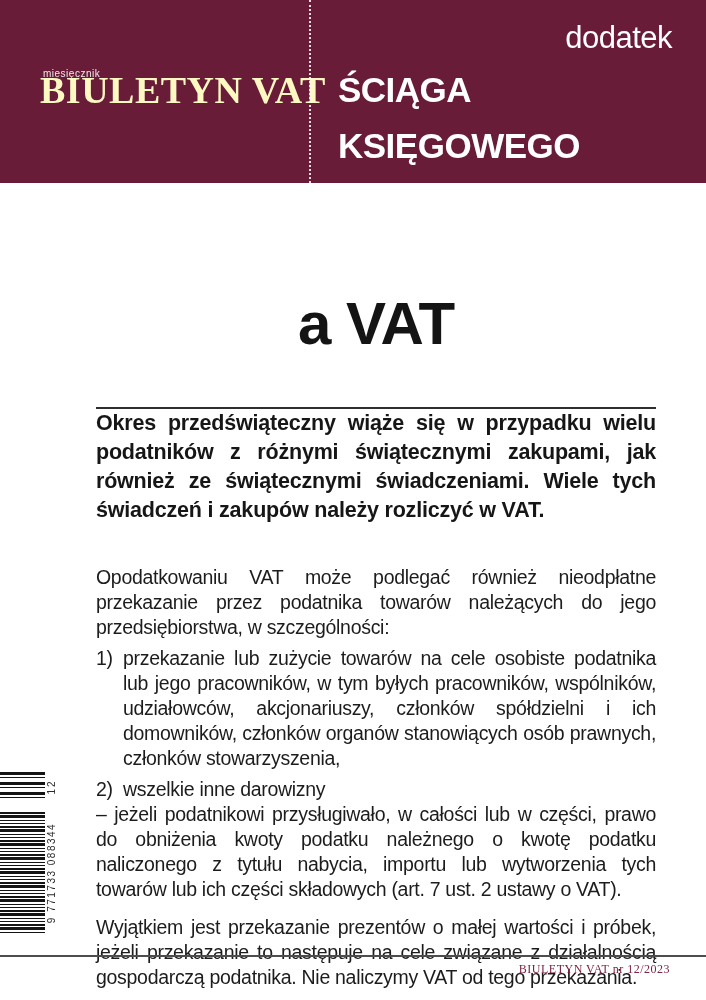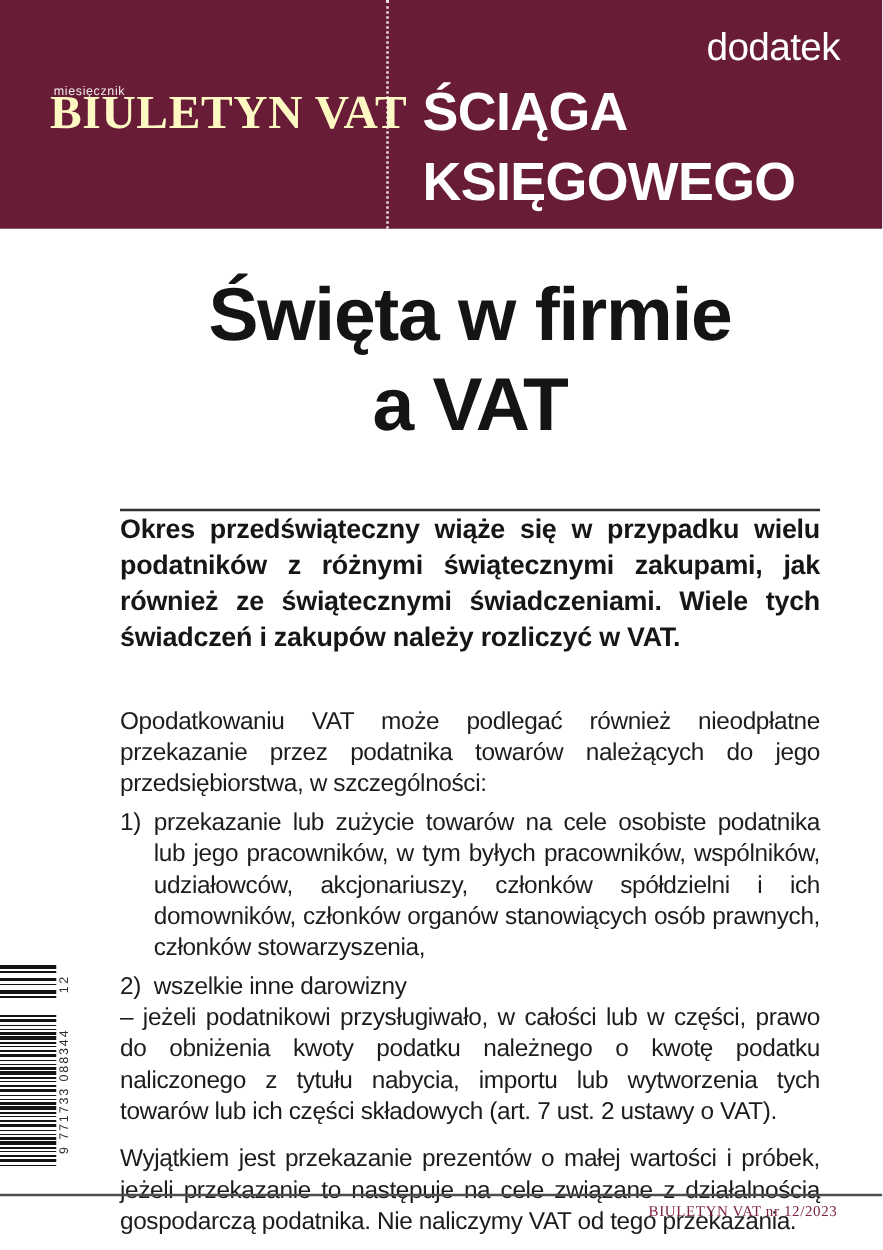--- a/index.html
+++ b/index.html
@@ -27,21 +27,21 @@
   .masthead-divider {
     position:absolute; left:309px; top:0; height:183px; width:0;
     border-left:2px dotted rgba(255,255,255,0.85);
   }
   .supplement-badge {
     position:absolute; right:34px; top:20px;
     font-weight:normal; font-size:31px; letter-spacing:-0.5px;
   }
   .supplement-title {
     position:absolute; left:338px; top:62px;
-    font-weight:bold; font-size:43px; line-height:56px;
+    font-weight:bold; font-size:35px; line-height:56px;
     letter-spacing:-0.5px; white-space:nowrap;
   }
 
   
   .article {
     position:absolute; left:96px; top:216px; width:560px;
     color:#1a1a1a;
   }
   .article-title {
     font-weight:bold; font-size:60px; line-height:72px;
@@ -106,21 +106,21 @@
     <div class="masthead-divider"></div>
     <div class="supplement-badge">dodatek</div>
     <div class="supplement-title">
       <span>ŚCIĄGA</span><br>
       <span>KSIĘGOWEGO</span>
     </div>
   </header>
 
   <main class="article">
     <h1 class="article-title">
-      <span>Święta w firmie</span><br>
+      <br>
       <span>a VAT</span>
     </h1>
     <hr class="title-rule">
     <p class="lead">Okres przedświąteczny wiąże się w przypadku wielu podatników z różnymi świątecznymi zakupami, jak również ze świątecznymi świadczeniami. Wiele tych świadczeń i zakupów należy rozliczyć w VAT.</p>
     <p class="body-text p-intro">Opodatkowaniu VAT może podlegać również nieodpłatne przekazanie przez podatnika towarów należących do jego przedsiębiorstwa, w szczególności:</p>
 
     <div class="list-item body-text">
       <span class="list-marker">1)</span>
       <span class="list-text">przekazanie lub zużycie towarów na cele osobiste podatnika lub jego pracowników, w tym byłych pracowników, wspólników, udziałowców, akcjonariuszy, członków spółdzielni i ich domowników, członków organów stanowiących osób prawnych, członków stowarzyszenia,</span>
     </div>

